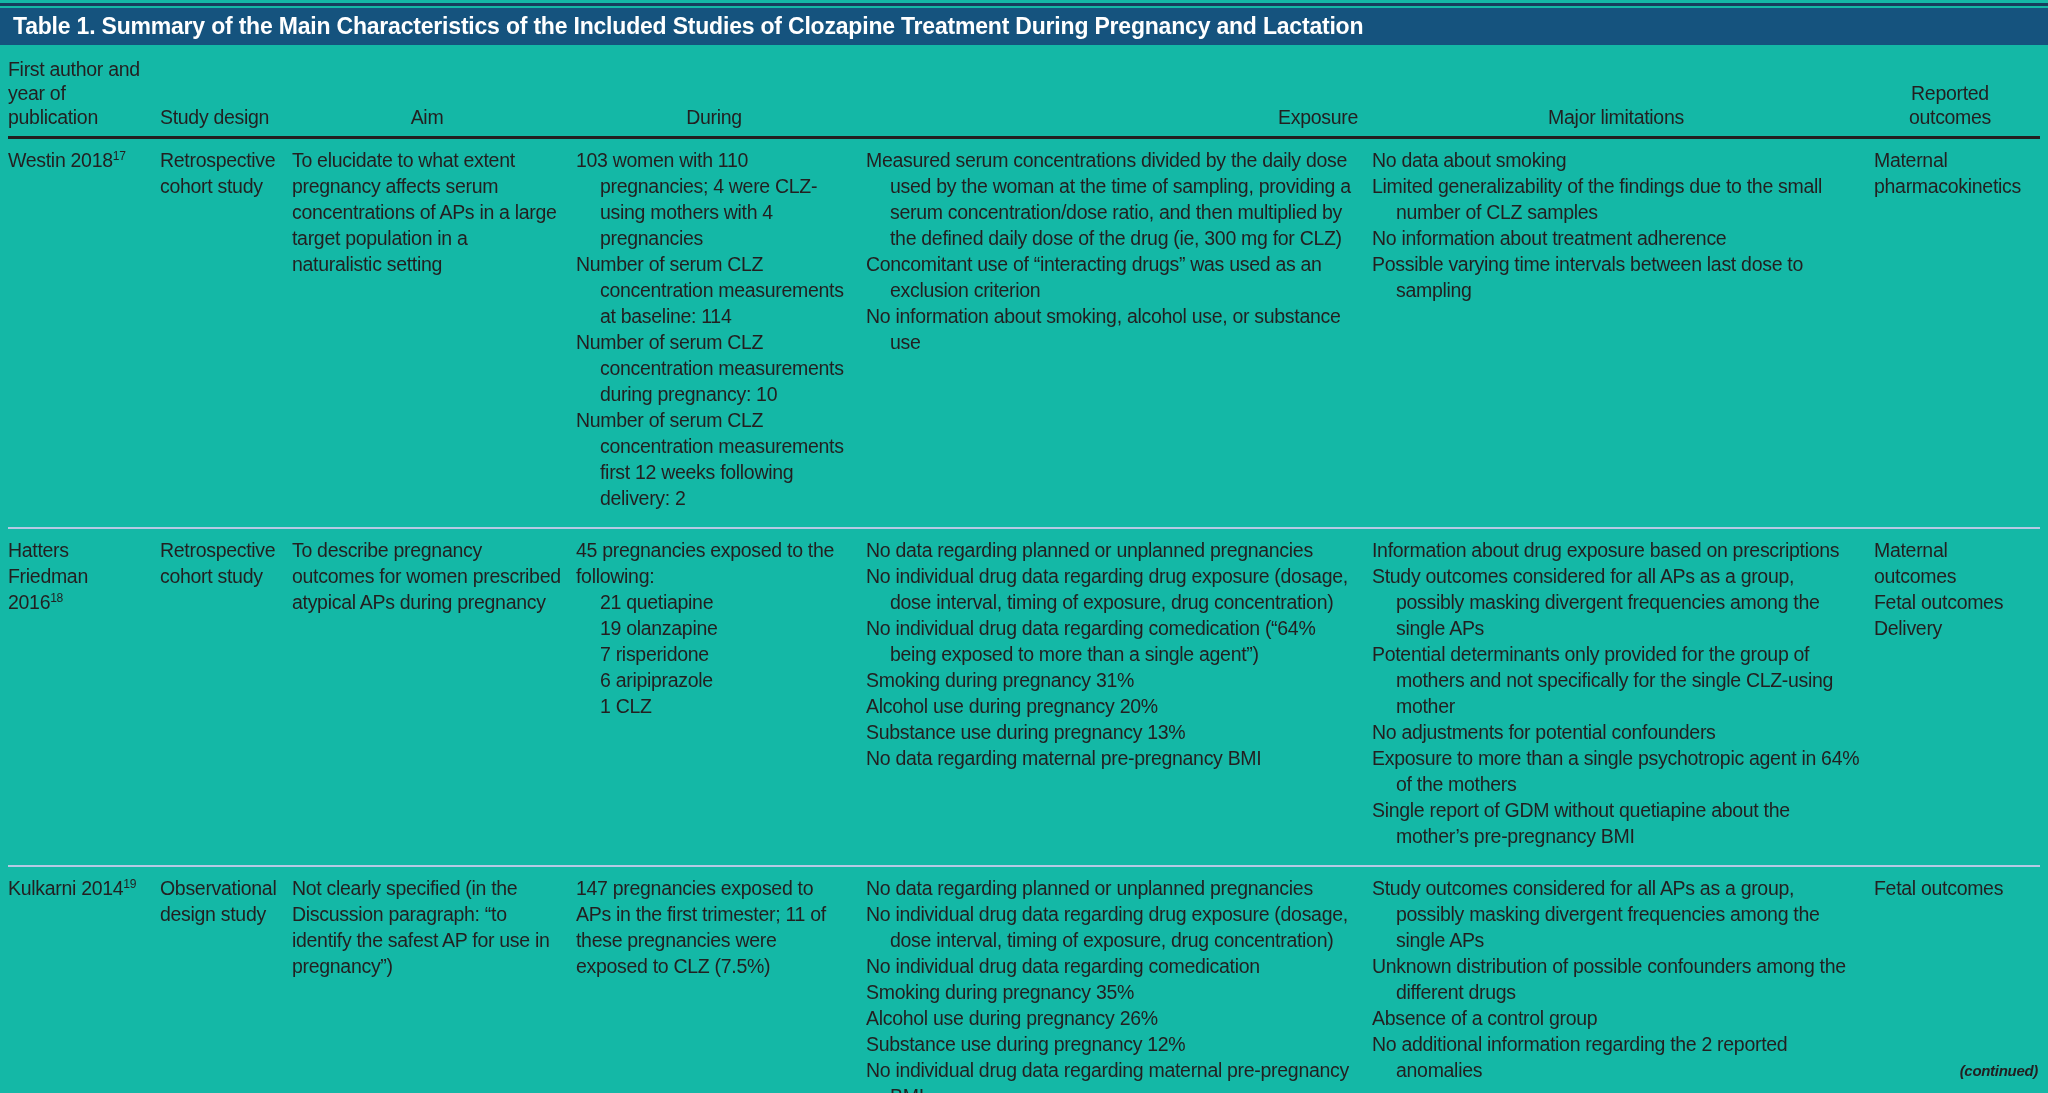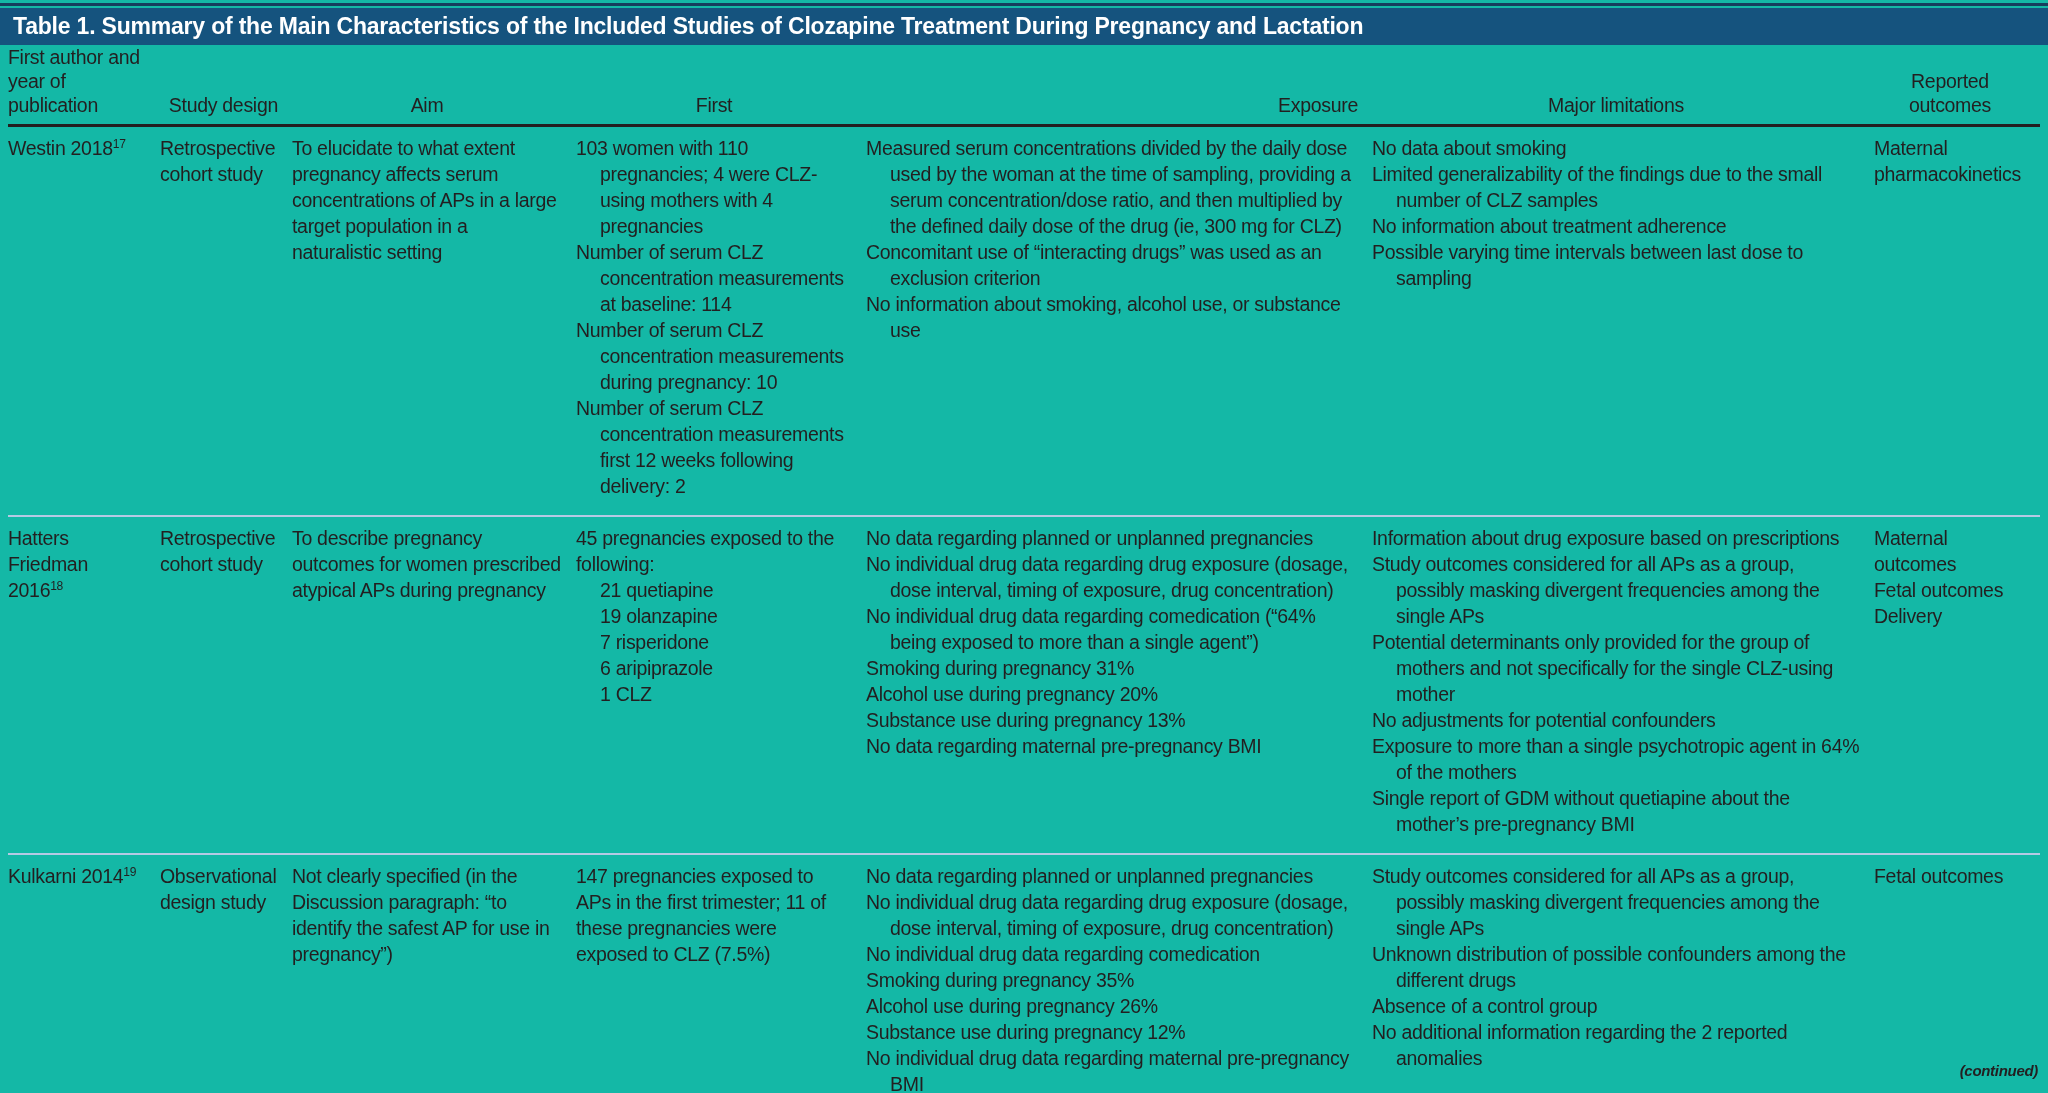--- a/index.html
+++ b/index.html
@@ -10,21 +10,21 @@
   }
   .top-rule { position:absolute; top:3px; left:0; width:2048px; height:3px; background:var(--rule-navy,#163e5e); }
   .title-bar {
     position:absolute; top:8px; left:0; width:2048px; height:37px; box-sizing:border-box;
     background:var(--title-blue,#15537e); color:#fff; font-weight:bold; font-size:23px;
     line-height:37px; padding-left:13px; letter-spacing:-0.2px;
     white-space:nowrap; overflow:hidden;
   }
   table.studies { position:absolute; top:45px; left:8px; width:2032px; border-collapse:collapse; table-layout:fixed; }
   th, td { vertical-align:top; text-align:left; padding:0 14px 0 0; font-weight:normal; box-sizing:border-box; }
-  thead th { vertical-align:bottom; padding-bottom:7px; border-bottom:3px solid #231f20; line-height:24px; }
+  thead th { vertical-align:bottom; padding-top:12px; padding-bottom:7px; border-bottom:3px solid #231f20; line-height:24px; }
   tbody td { padding-top:8px; padding-bottom:16px; line-height:26px; }
   tbody tr td { border-bottom:2px solid var(--row-divider,#b6c9e4);margin-left:32px; }
   tbody tr:last-child td { border-bottom:2px solid var(--bottom-rule,#7d9fd0); }
   p { margin:0; }
   p.hang  { padding-left:24px; text-indent:-24px; }
   p.sub   { padding-left:24px; }
   p.flush { }
   sup { font-size:0.62em; vertical-align:super; line-height:0; }
   .continued {
     position:absolute; right:10px; top:1062px;
@@ -46,23 +46,23 @@
         <col style="width: 132px;">
         <col style="width: 284px;">
         <col style="width: 290px;">
         <col style="width: 506px;">
         <col style="width: 502px;">
         <col style="width: 166px;">
       </colgroup>
     <thead>
       <tr>
           <th style="text-align: left;">First author and year of publication</th>
-          <th style="text-align: right; margin-top: 16px;">Study design</th>
+          <th style="text-align: left; margin-top: 16px;">Study design</th>
           <th style="text-align: center;">Aim</th>
-          <th style="text-align: center;">First</th>
+          <th style="text-align: center;">During</th>
           <th style="text-align: right;">Exposure</th>
           <th style="text-align: center;">Major limitations</th>
           <th style="text-align: center;">Reported outcomes</th>
         </tr>
     </thead>
     <tbody>
         <tr>
           <td>
             <p class="flush"><span>Westin 2018</span><sup>17</sup></p>
           </td>

